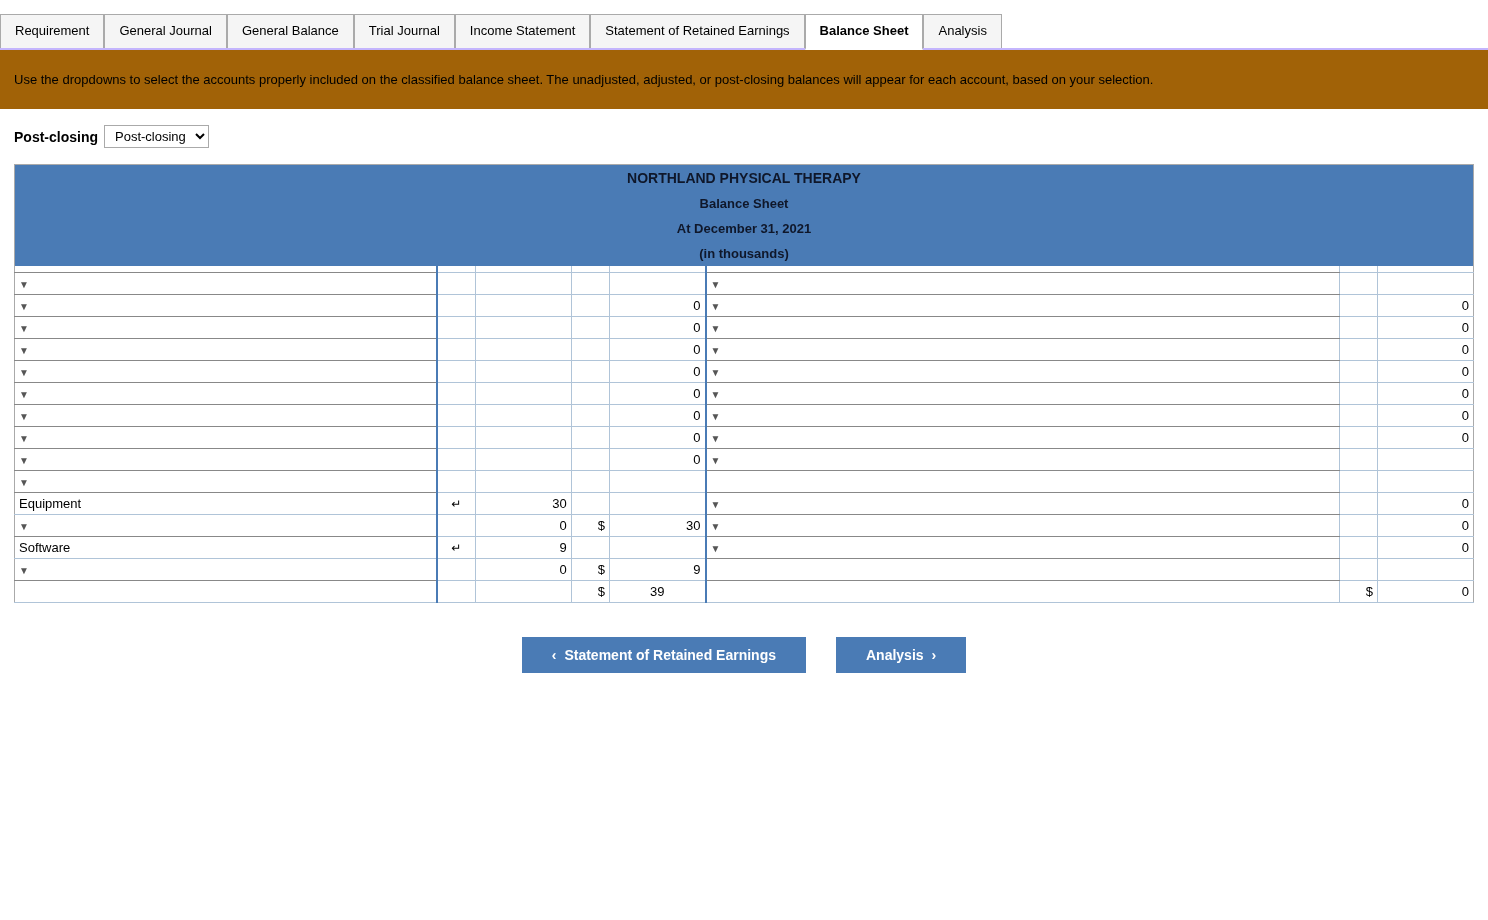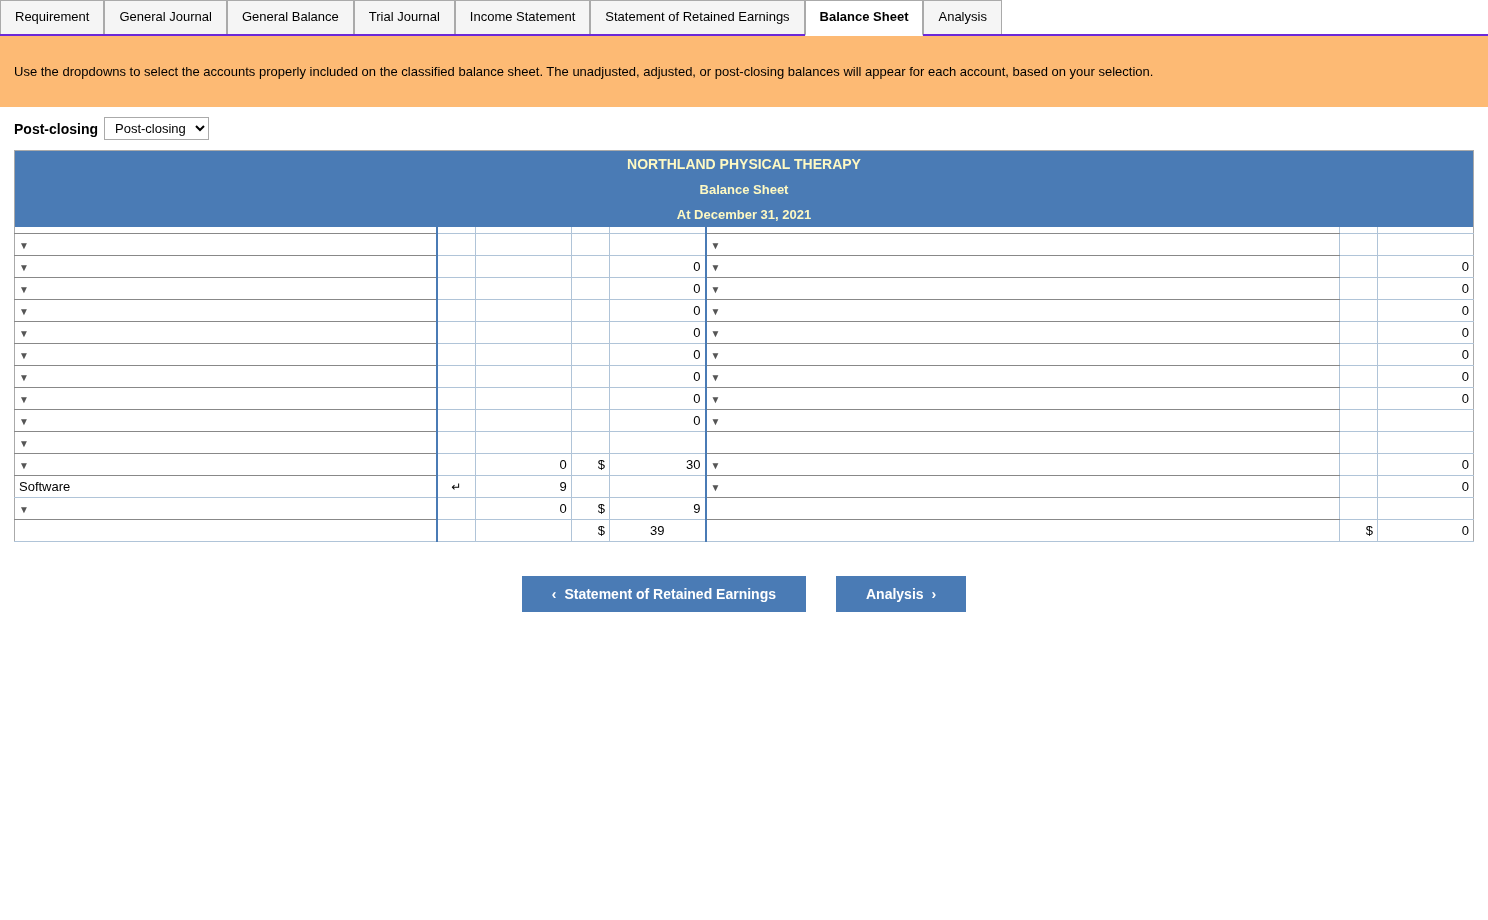--- a/index.html
+++ b/index.html
@@ -1,22 +1,23 @@
 <!DOCTYPE html>
 <html><head>
   <meta charset="utf-8">
   <style>
     * { box-sizing: border-box; margin: 0; padding: 0; }
     body { font-family: Arial, sans-serif; font-size: 13px; background: #fff; color: #000; }
 
     
     .tab-bar {
       display: flex;
-      border-bottom: 2px solid #6d28d9;
-      background: #fff;
+      border-bottom: 2px solid #c4b5fd;
+      background: #fff;
+      margin-top: 14px;
     }
     .tab {
       padding: 8px 14px;
       border: 1px solid #aaa;
       border-bottom: none;
       cursor: pointer;
       text-align: center;
       min-width: 70px;
       font-size: 13px;
       background: #f5f5f5;
@@ -24,29 +25,29 @@
     }
     .tab.active {
       background: #fff;
       font-weight: bold;
       border-bottom: 2px solid #fff;
       margin-bottom: -2px;
     }
 
     
     .info-bar {
-      background: #fdba74;
-      padding: 26px 14px;
+      background: #a16207;
+      padding: 20px 14px;
       font-size: 13px;
       line-height: 1.5;
     }
 
     
     .postclosing-row {
-      padding: 10px 14px;
+      padding: 16px 14px;
       display: flex;
       align-items: center;
       gap: 6px;
     }
     .postclosing-label {
       font-weight: bold;
       font-size: 14px;
     }
     .postclosing-select {
       border: 1px solid #aaa;
@@ -62,21 +63,21 @@
     }
 
     
     .bs-table {
       width: 100%;
       border-collapse: collapse;
       border: 1px solid #aaa;
     }
     .bs-table thead tr.header-row td {
       background: #4a7bb5;
-      color: #fef9c3;
+      color: #0f172a;
       text-align: center;
       font-weight: bold;
       padding: 5px 4px;
       font-size: 13px;
     }
     .bs-table tbody tr {
       border-bottom: 1px solid #b0c4d8;
     }
     .bs-table tbody tr td {
       padding: 3px 4px;
@@ -177,20 +178,23 @@
     <thead>
       <tr class="header-row">
         <td colspan="9" style="background:#4a7bb5; text-align:center; font-weight:bold; font-size:14px;">NORTHLAND PHYSICAL THERAPY</td>
       </tr>
       <tr class="header-row">
         <td colspan="9" style="background:#4a7bb5; text-align:center; font-weight:bold;">Balance Sheet</td>
       </tr>
       <tr class="header-row">
         <td colspan="9" style="background:#4a7bb5; text-align:center; font-weight:bold;">At December 31, 2021</td>
       </tr>
+      <tr class="header-row">
+        <td colspan="9" style="background:#4a7bb5; text-align:center; font-weight:bold;">(in thousands)</td>
+      </tr>
     </thead>
     <tbody>
 
       <tr>
         <td class="col-label left-section input-cell"></td>
         <td class="col-icon"></td>
         <td class="col-num1" style="text-align:right;"></td>
         <td class="col-dollar"></td>
         <td class="col-num2 left-section" style="text-align:right;"></td>
         <td class="col-label2 input-cell right-section"></td>
@@ -295,20 +299,30 @@
         <td class="col-label left-section input-cell dropdown-cell dd-arrow"></td>
         <td class="col-icon"></td>
         <td class="col-num1"></td>
         <td class="col-dollar"></td>
         <td class="col-num2 left-section"></td>
         <td class="col-label2 input-cell right-section"></td>
         <td class="col-dollar2"></td>
         <td class="col-num3"></td>
       </tr>
 
+      <tr>
+        <td class="col-label left-section">Equipment</td>
+        <td class="col-icon"><span style="font-size:12px;">↵</span></td>
+        <td class="col-num1" style="text-align:right;">30</td>
+        <td class="col-dollar"></td>
+        <td class="col-num2 left-section"></td>
+        <td class="col-label2 input-cell right-section dropdown-cell dd-arrow"></td>
+        <td class="col-dollar2"></td>
+        <td class="col-num3 zero-val">0</td>
+      </tr>
 
       <tr>
         <td class="col-label left-section input-cell dropdown-cell dd-arrow"></td>
         <td class="col-icon"></td>
         <td class="col-num1" style="text-align:right;">0</td>
         <td class="col-dollar dollar-sign">$</td>
         <td class="col-num2 left-section" style="text-align:right;">30</td>
         <td class="col-label2 input-cell right-section dropdown-cell dd-arrow"></td>
         <td class="col-dollar2"></td>
         <td class="col-num3 zero-val">0</td>

